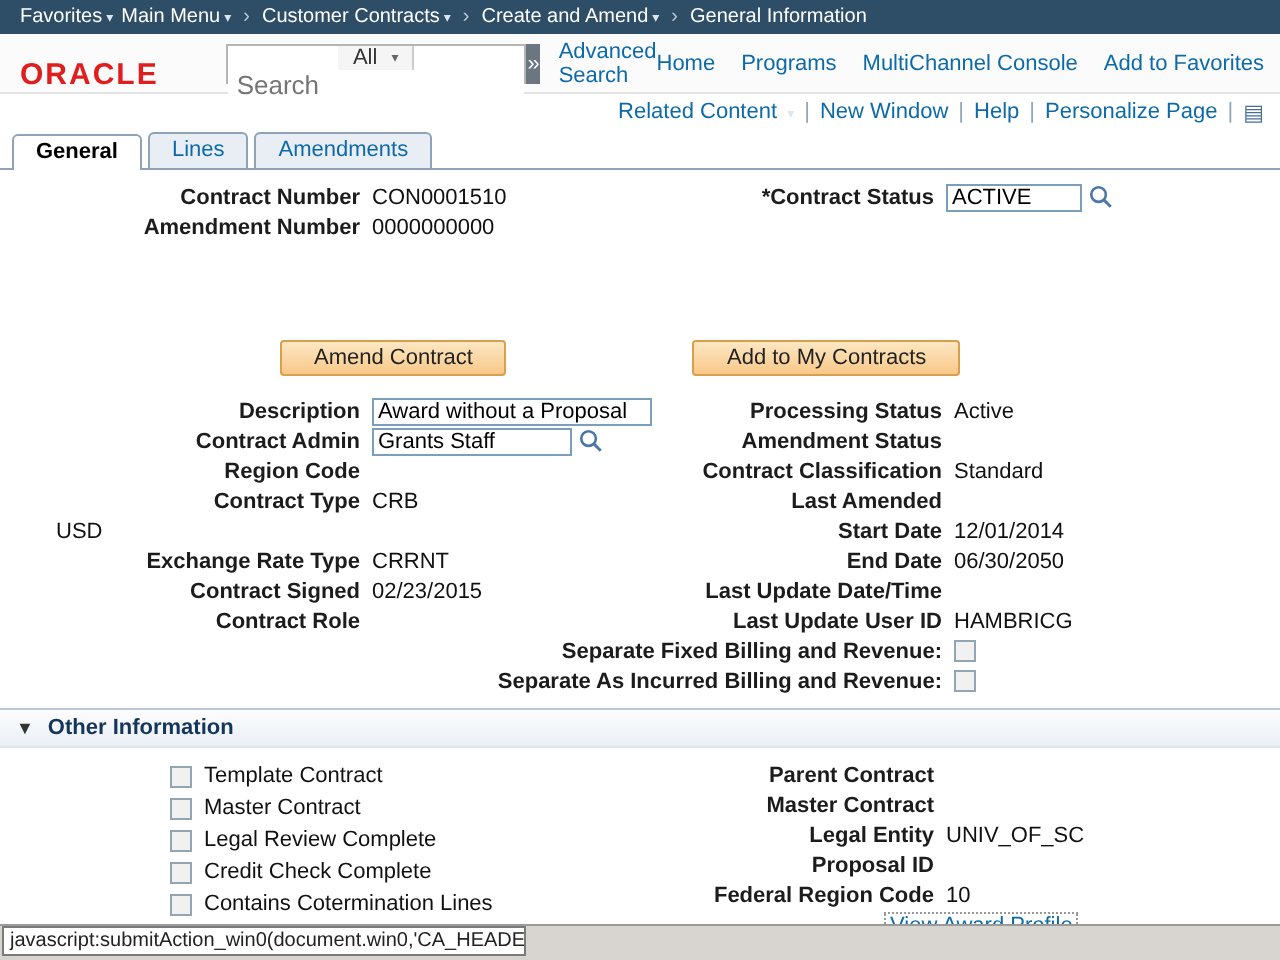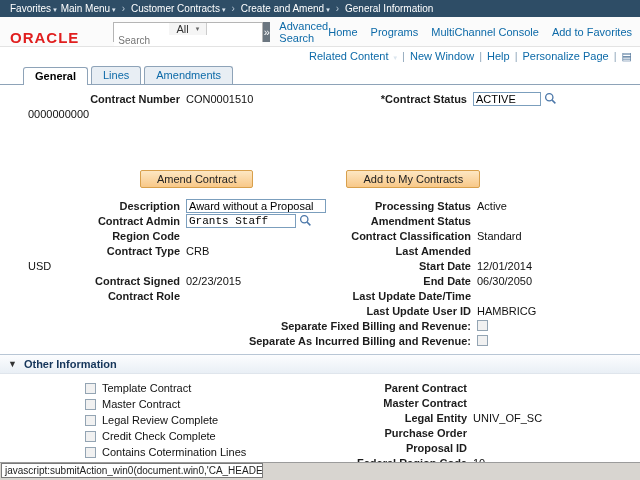--- a/index.html
+++ b/index.html
@@ -22,46 +22,46 @@
   .bc-sep { margin: 0 4px; color: #b9c8d6; font-size: 10px; }
   
   .utilbar {
     height: 30px; display: flex; align-items: center;
     background: #fbfbfb; border-bottom: 1px solid #e3e3e3; padding: 0 8px;
   }
   .logo { color: #e01e1e; font-weight: bold; font-size: 15px; letter-spacing: 1px; margin: 12px 34px 0 2px; }
   .searchbox { display: flex; align-items: center; border: 1px solid #b5b5b5; height: 20px; background: #fff; flex-direction: column; }
   .scope { padding: 0 7px; display: flex; gap: 5px; align-items: center; border-right: 1px solid #ccc; height: 100%; background: #f5f5f5; color: #333; cursor: pointer; }
   .scope .caret { color: #666; }
-  .search-input { border: none; outline: none; width: 148px; height: 17px; font-size: 10px; padding: 0 4px; font-family: "Liberation Sans", sans-serif; }
+  .search-input { border: none; outline: none; width: 148px; height: 17px; font-size: 13px; padding: 0 4px; font-family: "Liberation Sans", sans-serif; }
   .go-btn { width: 23px; height: 20px; background: #6b7680; color: #fff; border: none; font-size: 11px; cursor: pointer; }
   .adv { color: #0d6aa8; margin-left: 9px; cursor: pointer; text-decoration: none; }
   .util-links { margin-left: auto; display: flex; gap: 13px; align-items: center; }
   .util-link { color: #0d6aa8; cursor: pointer; text-decoration: none; white-space: nowrap; }
   
   .pagebar { height: 16px; display: flex; justify-content: flex-end; align-items: center; gap: 5px; padding: 2px 8px 0 0; }
   .pagebar a { color: #0d6aa8; text-decoration: none; cursor: pointer; white-space: nowrap; }
   .pipe { color: #8fa6bb; }
   .page-icon { display: inline-block; color: #4a6f96; font-size: 11px; cursor: pointer; }
   
-  .tabs { display: flex; gap: 3px; padding: 3px 0 0 23px; border-bottom: 1px solid #8ea3b8; }
+  .tabs { display: flex; gap: 3px; padding: 3px 0 0 6px; border-bottom: 1px solid #8ea3b8; }
   .tab { padding: 2px 11px 3px; border: 1px solid #8ea3b8; border-bottom: none; border-radius: 3px 3px 0 0; background: #e8eef4; color: #0d6aa8; cursor: pointer; }
   .tab.active { background: #fff; color: #000; font-weight: bold; position: relative; top: 1px; }
   
   .content { padding-top: 6px; }
   .columns { display: flex; }
   .lcol { flex: 0 0 322px; padding-left: 28px; }
   .rcol { flex: 1; }
   .row { display: flex; align-items: center; height: 15px; }
   .lbl { font-weight: bold; color: #1c1c1c; width: 152px; text-align: right; margin-right: 6px; white-space: nowrap; flex: 0 0 auto; }
   .rcol .lbl { width: 145px; }
   .rcol .row.wide .lbl { width: 232px; margin-left: -87px; }
   .val { color: #111; white-space: nowrap; }
   .txt { border: 1px solid #7b9ebd; height: 14px; font: 11px "Liberation Sans", sans-serif; padding: 0 2px; }
-  .w140 { width: 140px; } .w110 { width: 110px; font-family: Liberation Mono, monospace; } .w68 { width: 68px; }
+  .w140 { width: 140px; } .w110 { width: 100px; } .w68 { width: 68px; }
   .mag { margin-left: 3px; cursor: pointer; vertical-align: middle; }
   .dashed-link { color: #0d6aa8; border-bottom: 1px dashed #0d6aa8; cursor: pointer; text-decoration: none; }
   
   .btnrow { display: flex; margin: 6px 0 10px; }
   .btn {
     background: linear-gradient(#fde7c3, #f8c888); border: 1px solid #d8a04c; border-radius: 2px;
     padding: 2px 16px; font-size: 11px; color: #222; cursor: pointer; font-family: "Liberation Sans", sans-serif; margin-top: 43px;
   }
   .btn-amend { margin-left: 140px; }
   .btn-add { margin-left: 93px; }
@@ -142,20 +142,21 @@
 
 <div class="content">
 
   <div class="columns">
     <div class="lcol">
       <div class="row">
         <span class="lbl">Contract Number</span>
         <span class="val">CON0001510</span>
       </div>
       <div class="row">
+        <span class="lbl">Amendment Number</span>
         <span class="val">0000000000</span>
       </div>
     </div>
     <div class="rcol">
       <div class="row">
         <span class="lbl">*Contract Status</span>
         <input class="txt w68" value="ACTIVE" style="">
         <svg class="mag" viewBox="0 0 16 16" width="13" height="13">
             <circle cx="6.5" cy="6.5" r="4.5" fill="none" stroke="#4a76a8" stroke-width="1.6"></circle>
             <line x1="10" y1="10" x2="14" y2="14" stroke="#4a76a8" stroke-width="1.8"></line>
@@ -188,20 +189,24 @@
         <span class="val"></span>
       </div>
       <div class="row">
         <span class="lbl">Contract Type</span>
         <span class="val">CRB</span>
       </div>
       <div class="row">
         <span class="val">USD</span>
       </div>
       <div class="row">
+        <span class="lbl">Exchange Rate Type</span>
+        <span class="val">CRRNT</span>
+      </div>
+      <div class="row">
         <span class="lbl">Contract Signed</span>
         <span class="val">02/23/2015</span>
       </div>
       <div class="row">
         <span class="lbl">Contract Role</span>
         <span class="val"></span>
       </div>
     </div>
     <div class="rcol">
       <div class="row">
@@ -279,24 +284,20 @@
           <span class="lbl">Parent Contract</span>
           <span class="val"></span>
         </div>
         <div class="row">
           <span class="lbl">Master Contract</span>
           <span class="val"></span>
         </div>
         <div class="row">
           <span class="lbl">Legal Entity</span>
           <span class="val">UNIV_OF_SC</span>
-        </div>
-        <div class="row">
-          <span class="lbl">Purchase Order</span>
-          <span class="val"></span>
         </div>
         <div class="row">
           <span class="lbl">Proposal ID</span>
           <span class="val"></span>
         </div>
         <div class="row">
           <span class="lbl">Federal Region Code</span>
           <span class="val">10</span>
         </div>
         <div class="row">

